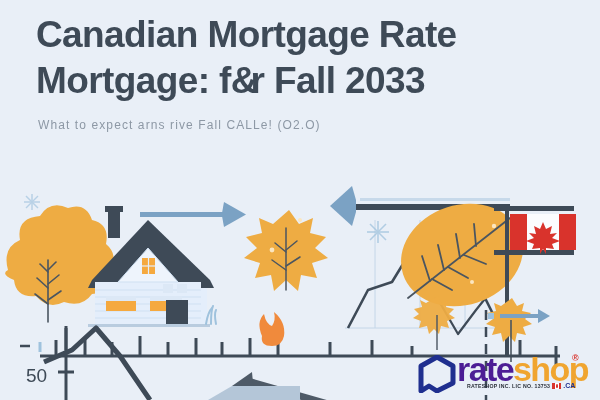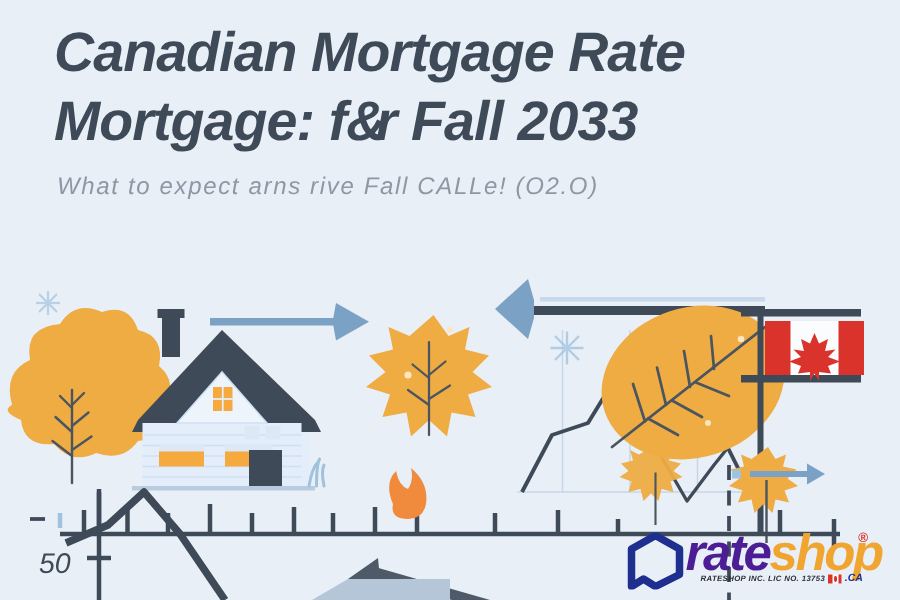--- a/index.html
+++ b/index.html
@@ -3,35 +3,35 @@
 <meta charset="utf-8">
 <style>
   html,body{margin:0;padding:0;}
   body{
     width:600px;height:400px;overflow:hidden;
     font-family:"Liberation Sans",sans-serif;
     background:#e9eff7;
   }
   #banner{
     position:relative;width:600px;height:400px;
-    background:#e9eff7;overflow:hidden;font-style:italic;
+    background:#e9eff7;overflow:hidden;
   }
   
   #header{position:absolute;left:0;top:0;width:600px;height:165px;z-index:40;}
   #title{
     position:absolute;left:36px;top:12px;width:540px;
     font-size:37px;line-height:46px;font-weight:bold;
     color:#3e4a57;letter-spacing:-0.6px;
     white-space:nowrap;
   }
   #title .l2{display:block;}
   #title .amp{letter-spacing:-7px;}
   #subtitle{
     position:absolute;left:38px;top:116px;width:540px;
-    font-size:16px;line-height:18px;color:#8d98a5;
+    font-size:12px;line-height:18px;color:#8d98a5;
     letter-spacing:1.1px;white-space:nowrap;
   }
   
   #art{position:absolute;left:0;top:150px;width:600px;height:250px;z-index:10;}
   #art svg{display:block;width:600px;height:250px;}
   
   #logo{
     position:absolute;left:417px;top:352px;width:180px;height:46px;z-index:60;
   }
   #logo-hex{position:absolute;left:0px;top:3px;width:40px;height:38px;}

